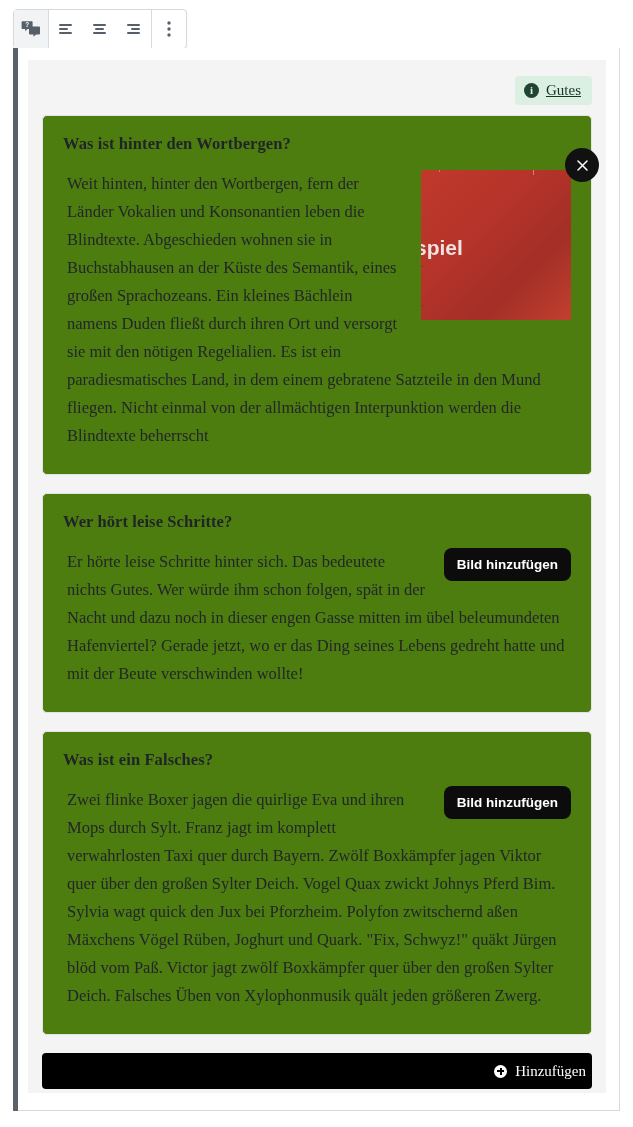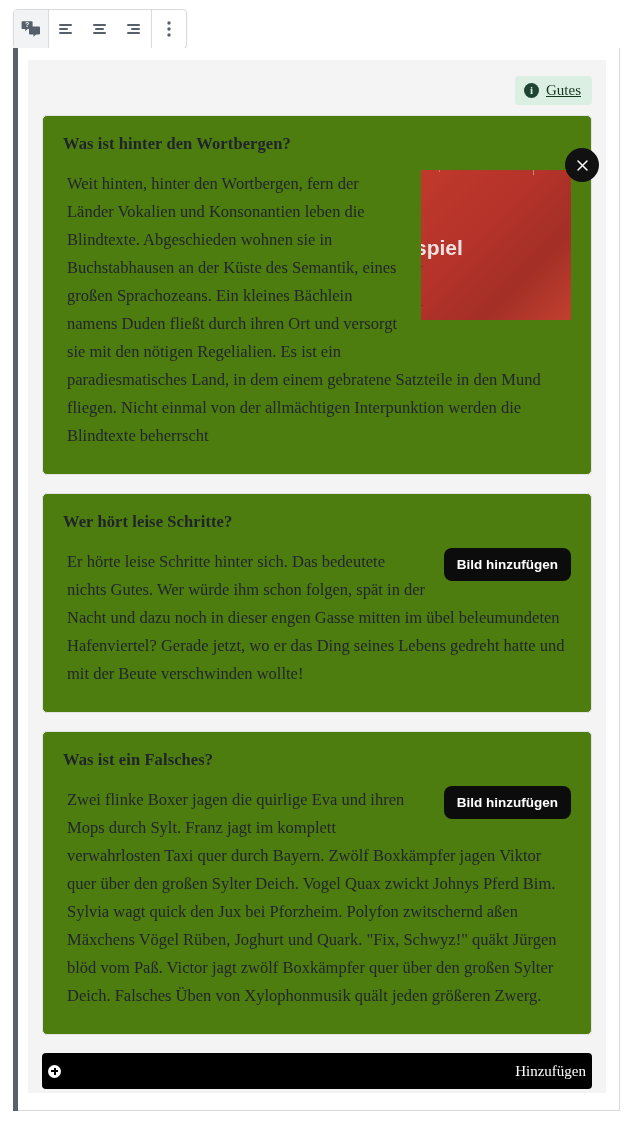--- a/index.html
+++ b/index.html
@@ -173,21 +173,21 @@
     padding: 9px 13px;
     font-family: Liberation Sans, sans-serif;
     font-weight: bold;
     font-size: 13.5px;
     cursor: pointer;
     white-space: nowrap;
   }
 
   
   .add-btn {
-    display: flex; align-items: center; justify-content: space-between; gap: 8px;
+    display: flex; align-items: center; justify-content: flex-end; gap: 8px;
     width: 100%;
     background: #000000;
     color: #ffffff;
     border: none;
     border-radius: 4px;
     height: 36px;
     font-family: "Liberation Serif", serif;
     font-size: 15px;
     cursor: pointer;
     margin-bottom: 4px;

